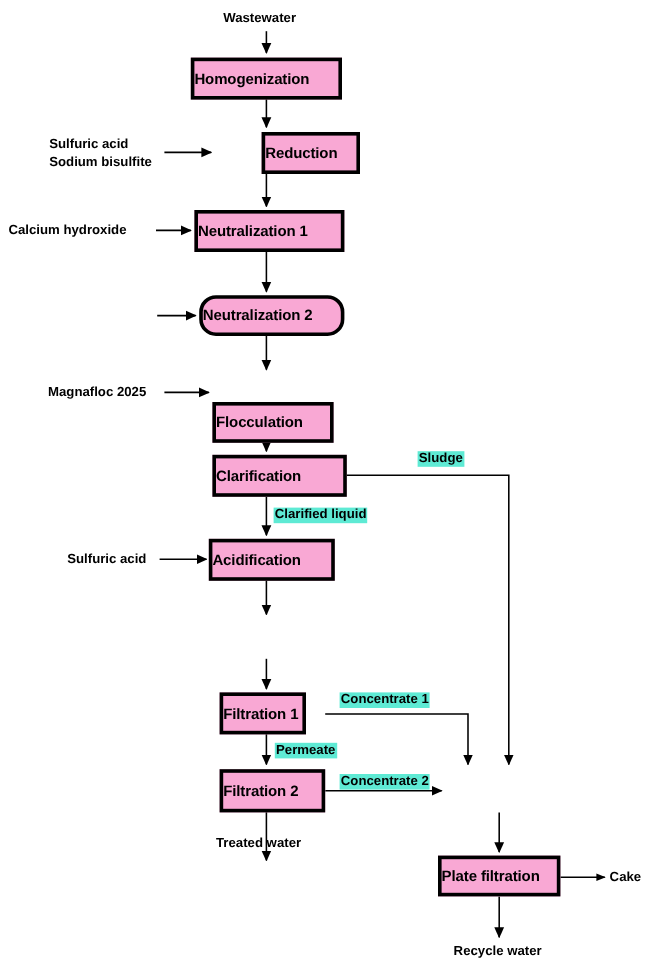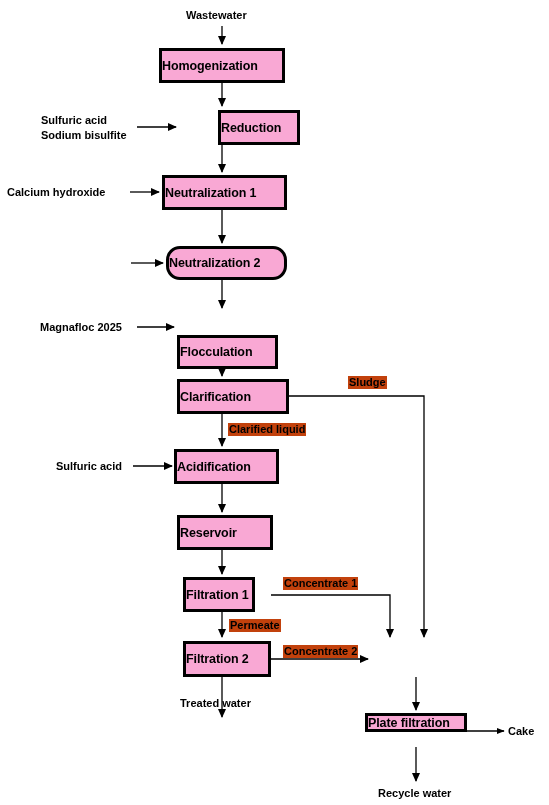--- a/index.html
+++ b/index.html
@@ -35,21 +35,21 @@
     font-size: 12.5px;
     color: #000000;
     letter-spacing: -0.1px;
     z-index: 2;
   }
   .edge-label {
     position: absolute;
     font-size: 11px;
     font-weight: bold;
     color: #000000;
-    background: #c2410c;
+    background: #5eead4;
     white-space: nowrap;
     z-index: 3;
     line-height: 13px;
     padding: 0 1px;
   }
   .io-label {
     position: absolute;
     font-size: 11px;
     font-weight: bold;
     color: #000000;
@@ -145,34 +145,31 @@
   </div>
 
   <div class="node" style="left:177px; top:379px; width:112px; height:35px;">
     <span>Clarification</span>
   </div>
 
   <div class="node" style="left:174px; top:449px; width:105px; height:35px;">
     <span>Acidification</span>
   </div>
 
-  <div class="node" style="left:177px; top:515px; width:96px; height:35px;">
-    <span>Reservoir</span>
-  </div>
 
   <div class="node" style="left:183px; top:577px; width:72px; height:35px;">
     <span>Filtration 1</span>
   </div>
 
   <div class="node" style="left:183px; top:641px; width:88px; height:36px;">
     <span>Filtration 2</span>
   </div>
 
 
-  <div class="node" style="left:365px; top:713px; width:102px; height:19px;">
+  <div class="node" style="left:365px; top:713px; width:102px; height:34px;">
     <span>Plate filtration</span>
   </div>
 
   <div class="io-label" style="left:186px; top:8px;">
     <span>Wastewater</span>
   </div>
 
   <div class="io-label two-line" style="left:41px; top:113px;">
     <div>Sulfuric acid</div>
     <div>Sodium bisulfite</div>

